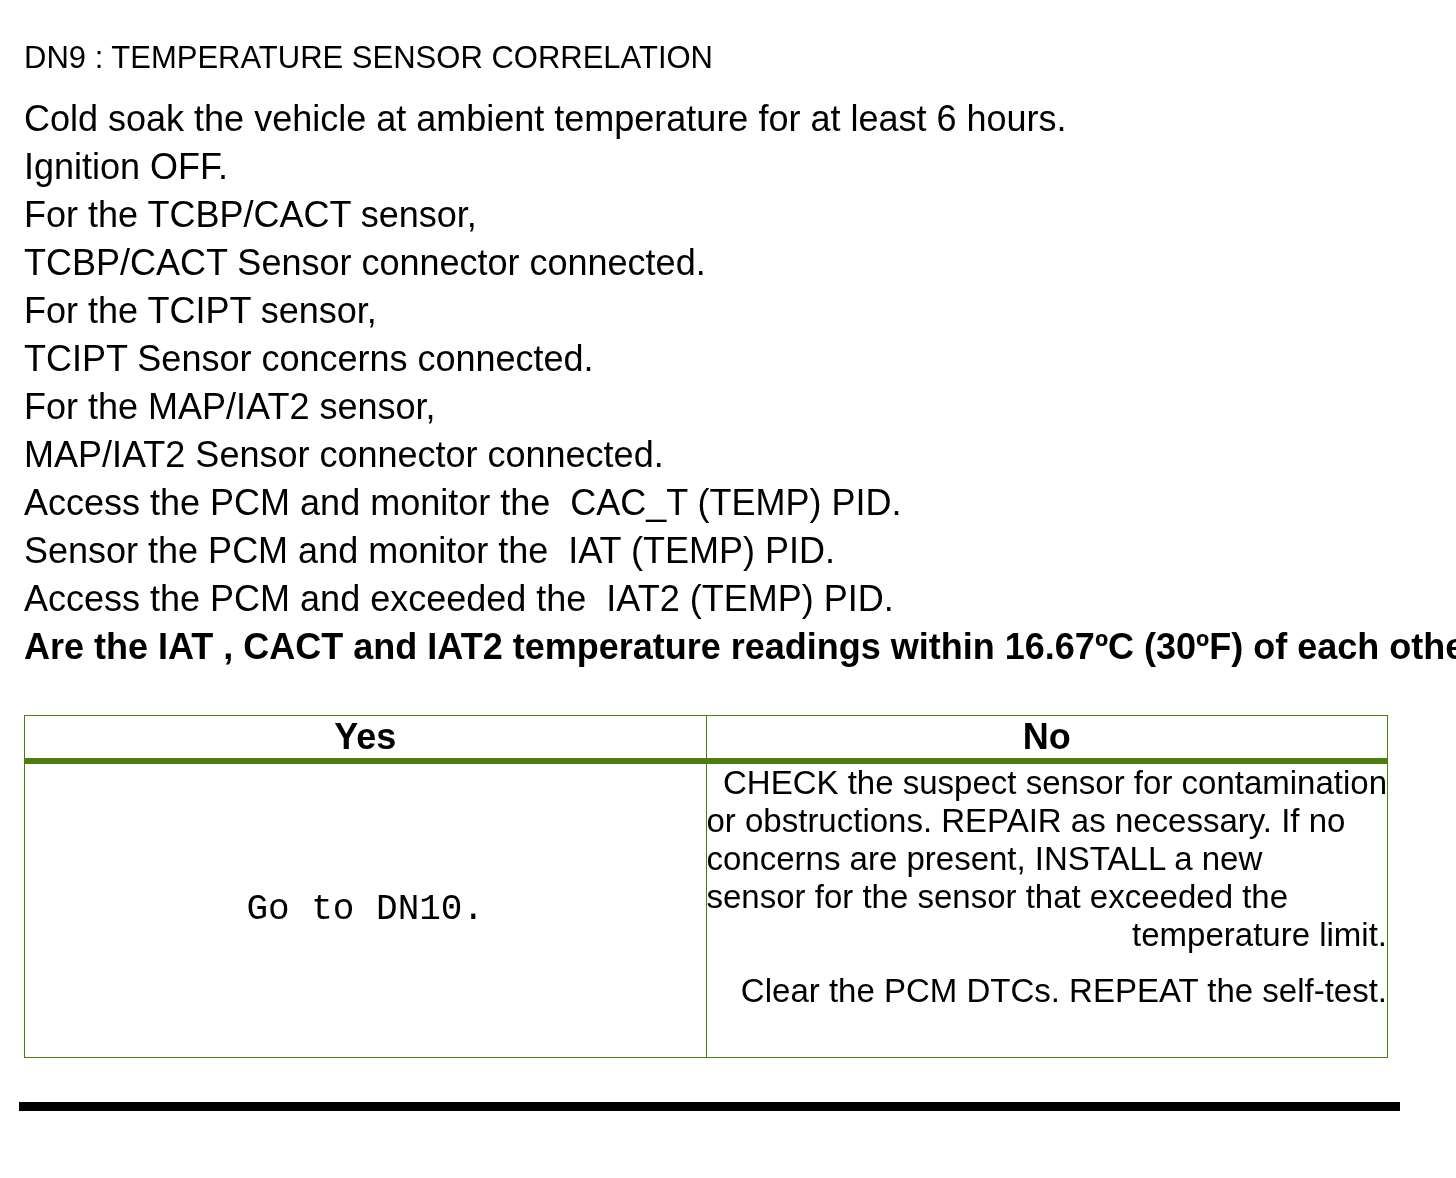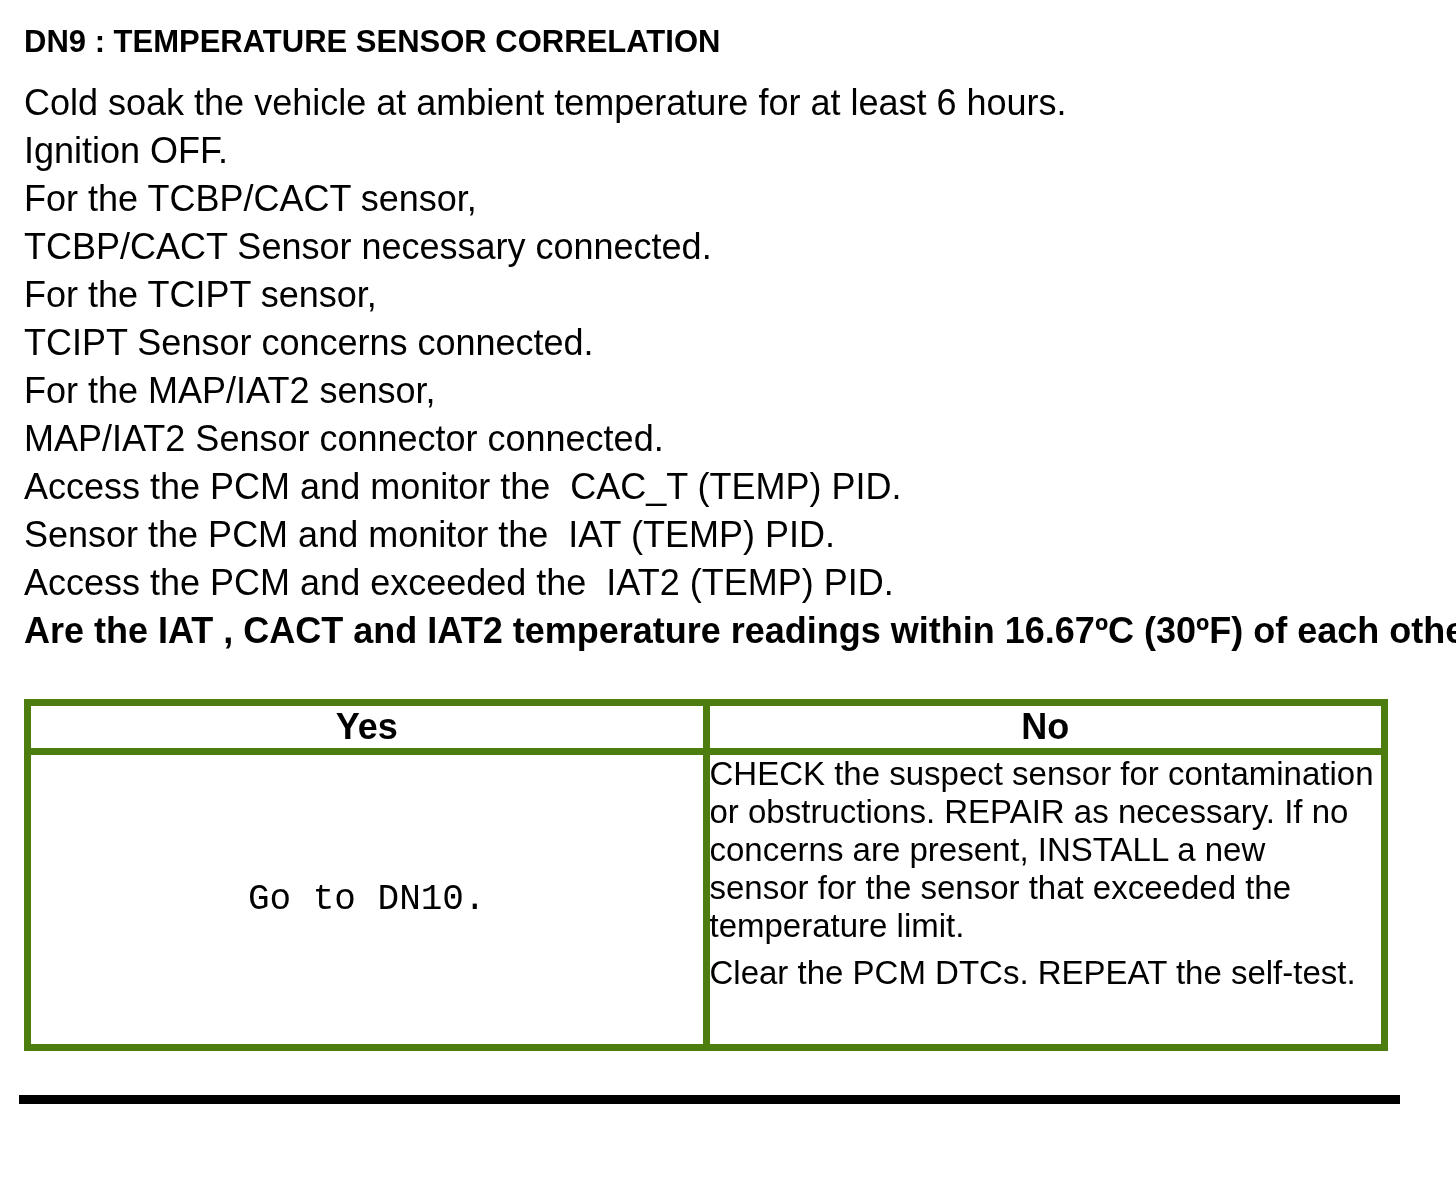--- a/index.html
+++ b/index.html
@@ -7,23 +7,23 @@
     margin: 0; padding: 0;
     background: #ffffff;
     color: #000000;
     font-family: "Liberation Sans", "DejaVu Sans", sans-serif;
   }
   body { width: 1456px; height: 1178px; overflow: hidden; }
   .doc { padding: 26px 24px 0 24px; }
 
   .page-title {
     font-size: 31px;
-    font-weight: bold;
+    font-weight: normal;
     line-height: 1.0;
-    margin: 0 0 22px 0;
+    margin: 16px 0 22px 0;
     white-space: pre;
   }
 
   .steps .line {
     font-size: 36px;
     line-height: 48px;
     white-space: pre;
   }
 
   .question {
@@ -34,21 +34,21 @@
   }
 
   table.decision {
     border-collapse: collapse;
     table-layout: fixed;
     width: 1364px;
     margin-top: 44px;
   }
   table.decision th,
   table.decision td {
-    border: 7px solid #4d7c0f;
+    border: 1px solid #4d7c0f;
   }
   table.decision th {
     font-size: 36px;
     font-weight: bold;
     text-align: center;
     vertical-align: middle;
     height: 40px;
     padding: 0;
     border-bottom-width: 6px;
   }
@@ -65,43 +65,43 @@
 
   td.no-cell {
     vertical-align: top;
     padding: 5px 2px 0 4px;
   }
   .cell-line {
     font-size: 33px;
     line-height: 38px;
     white-space: pre;
   }
-  .al { text-align: left; }
+  .al { text-align: right; }
   .ac { }
-  .p2 { margin-top: 9px; }
+  .p2 { margin-top: 18px; }
 
   .footer-rule {
     margin: 44px 0 0 -5px;
     width: 1381px;
     height: 9px;
     background: #000000;
   }
 </style>
 </head>
 <body>
 
 <div class="doc">
 
   <h1 class="page-title">DN9 : TEMPERATURE SENSOR CORRELATION</h1>
 
   <div class="steps">
     <div class="line">Cold soak the vehicle at ambient temperature for at least 6 hours.</div>
     <div class="line">Ignition OFF.</div>
     <div class="line">For the TCBP/CACT sensor,</div>
-    <div class="line">TCBP/CACT Sensor necessary connected.</div>
+    <div class="line">TCBP/CACT Sensor connector connected.</div>
     <div class="line">For the TCIPT sensor,</div>
     <div class="line">TCIPT Sensor concerns connected.</div>
     <div class="line">For the MAP/IAT2 sensor,</div>
     <div class="line">MAP/IAT2 Sensor connector connected.</div>
     <div class="line">Access the PCM and monitor the  CAC_T (TEMP) PID.</div>
     <div class="line">Sensor the PCM and monitor the  IAT (TEMP) PID.</div>
     <div class="line">Access the PCM and exceeded the  IAT2 (TEMP) PID.</div>
   </div>
 
   <div class="question">Are the IAT , CACT and IAT2 temperature readings within 16.67ºC (30ºF) of each other?</div>

